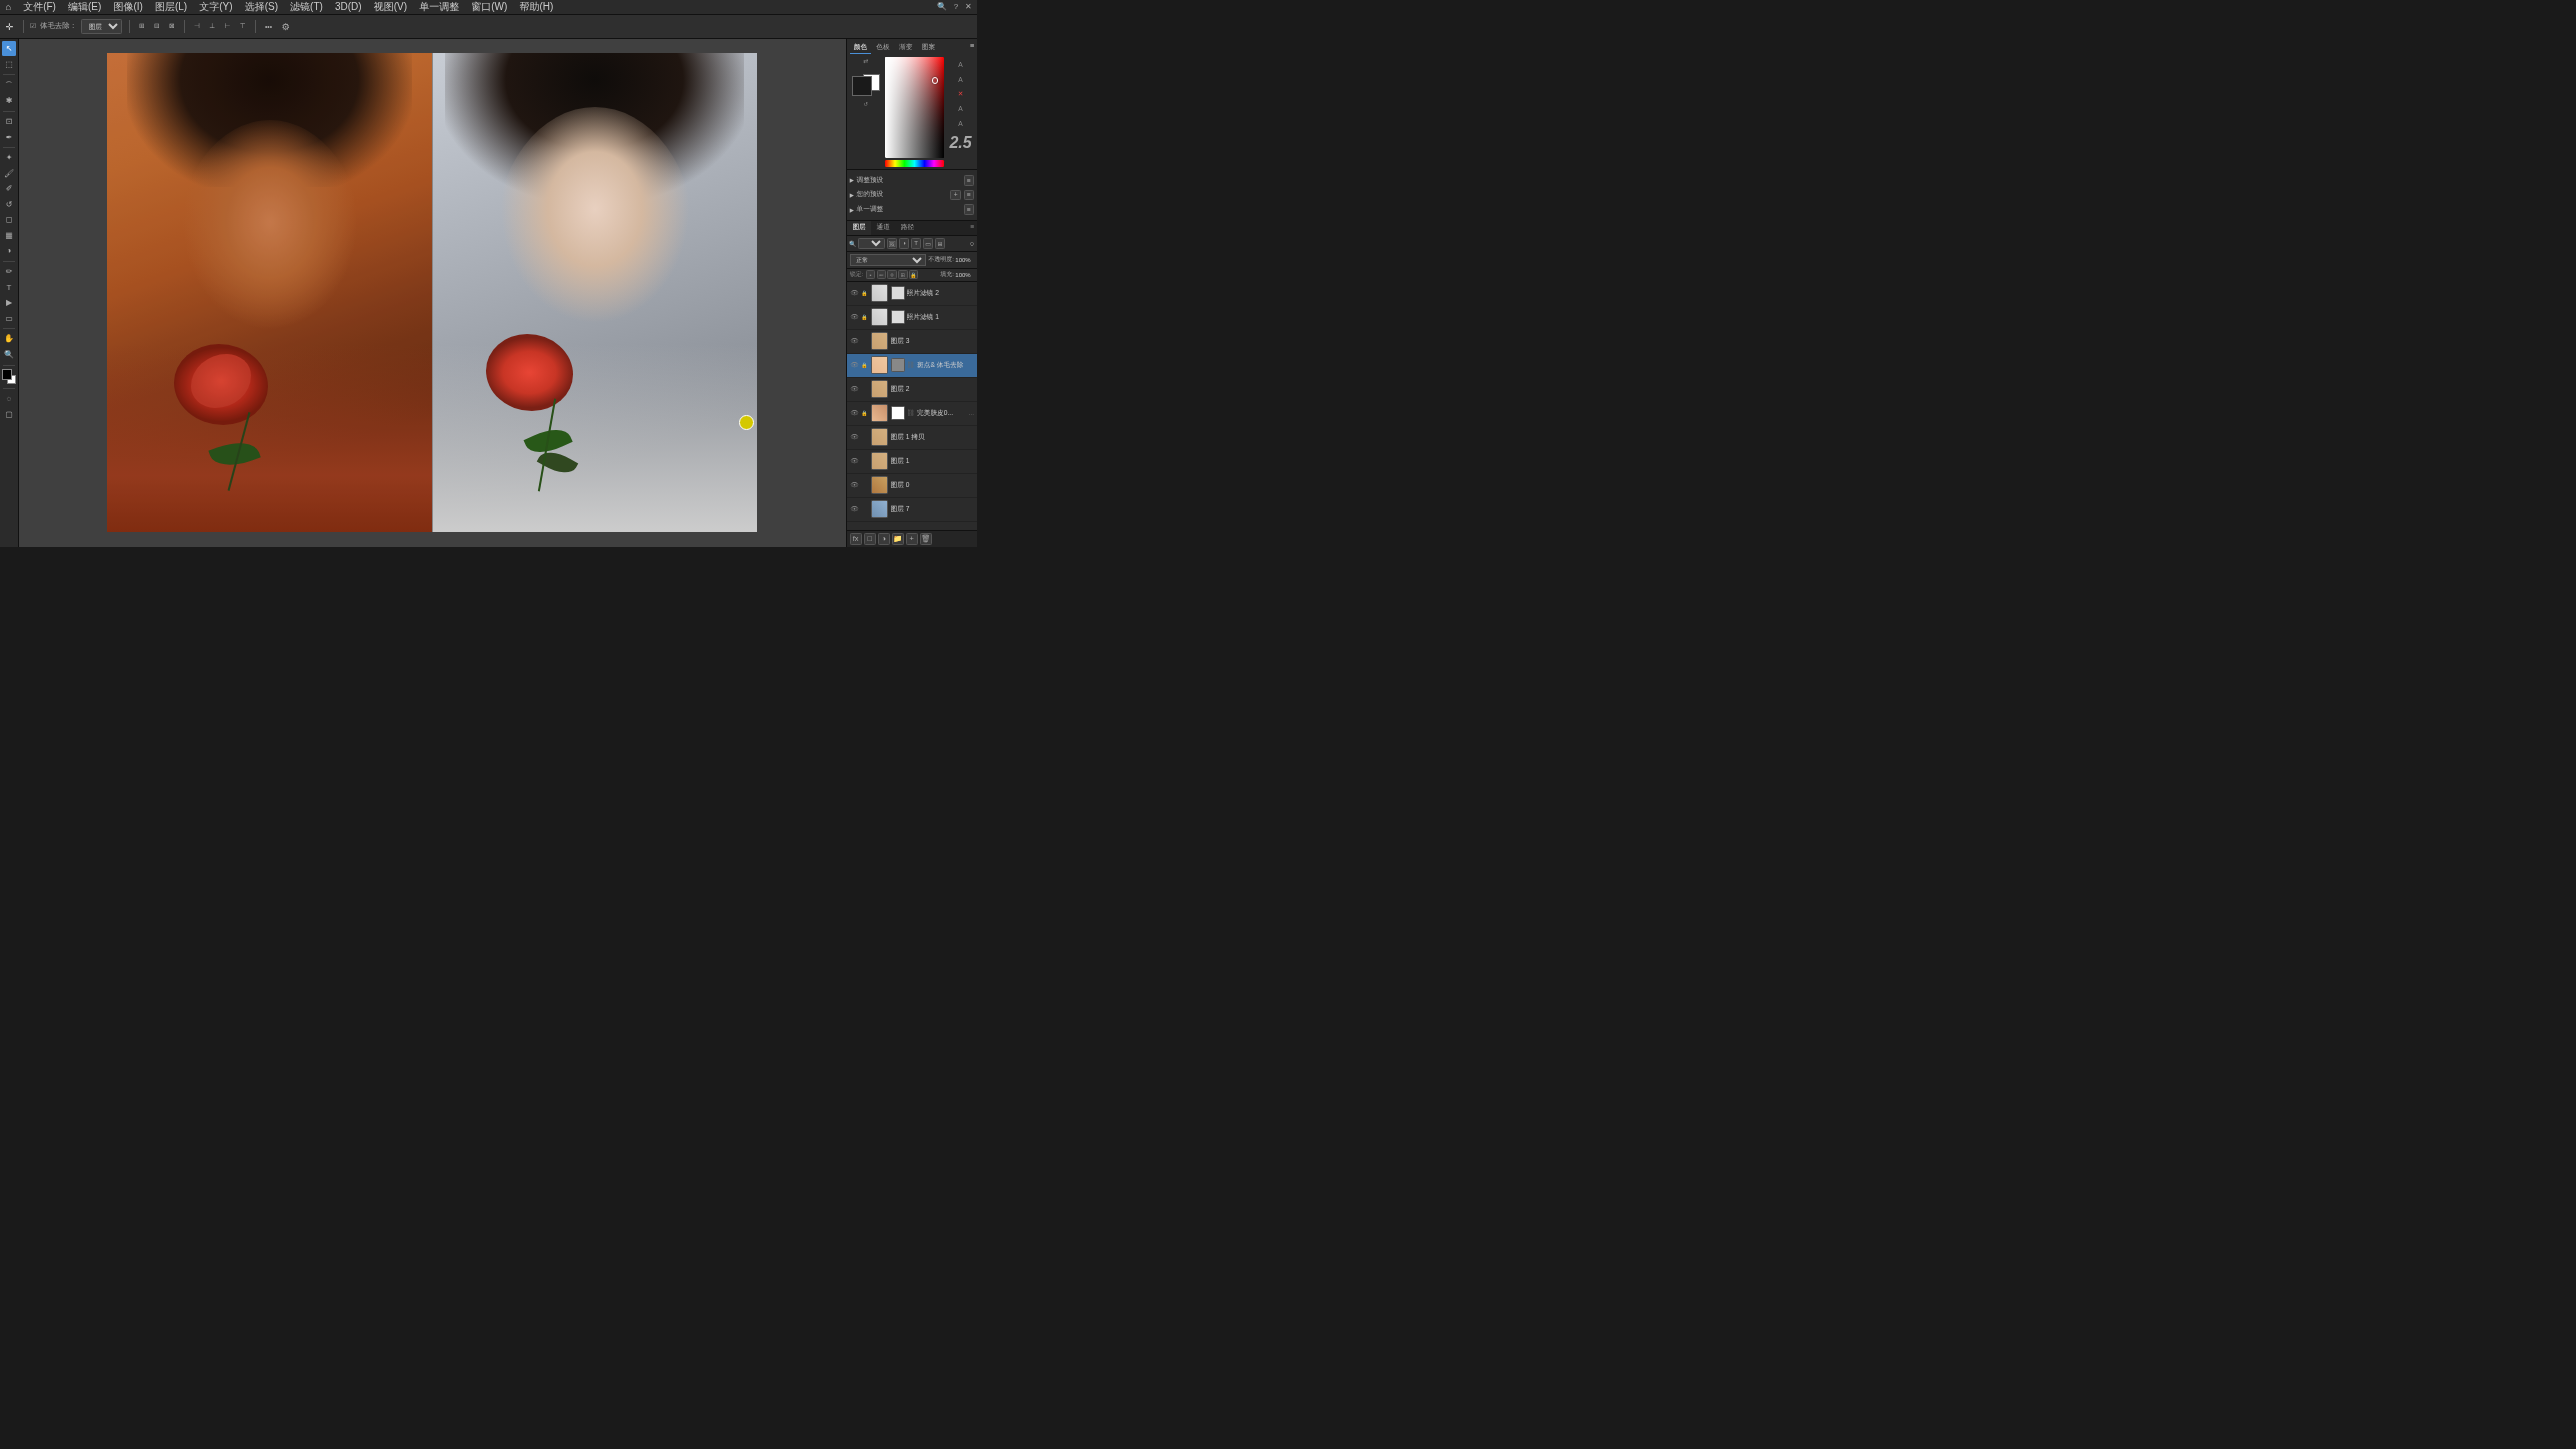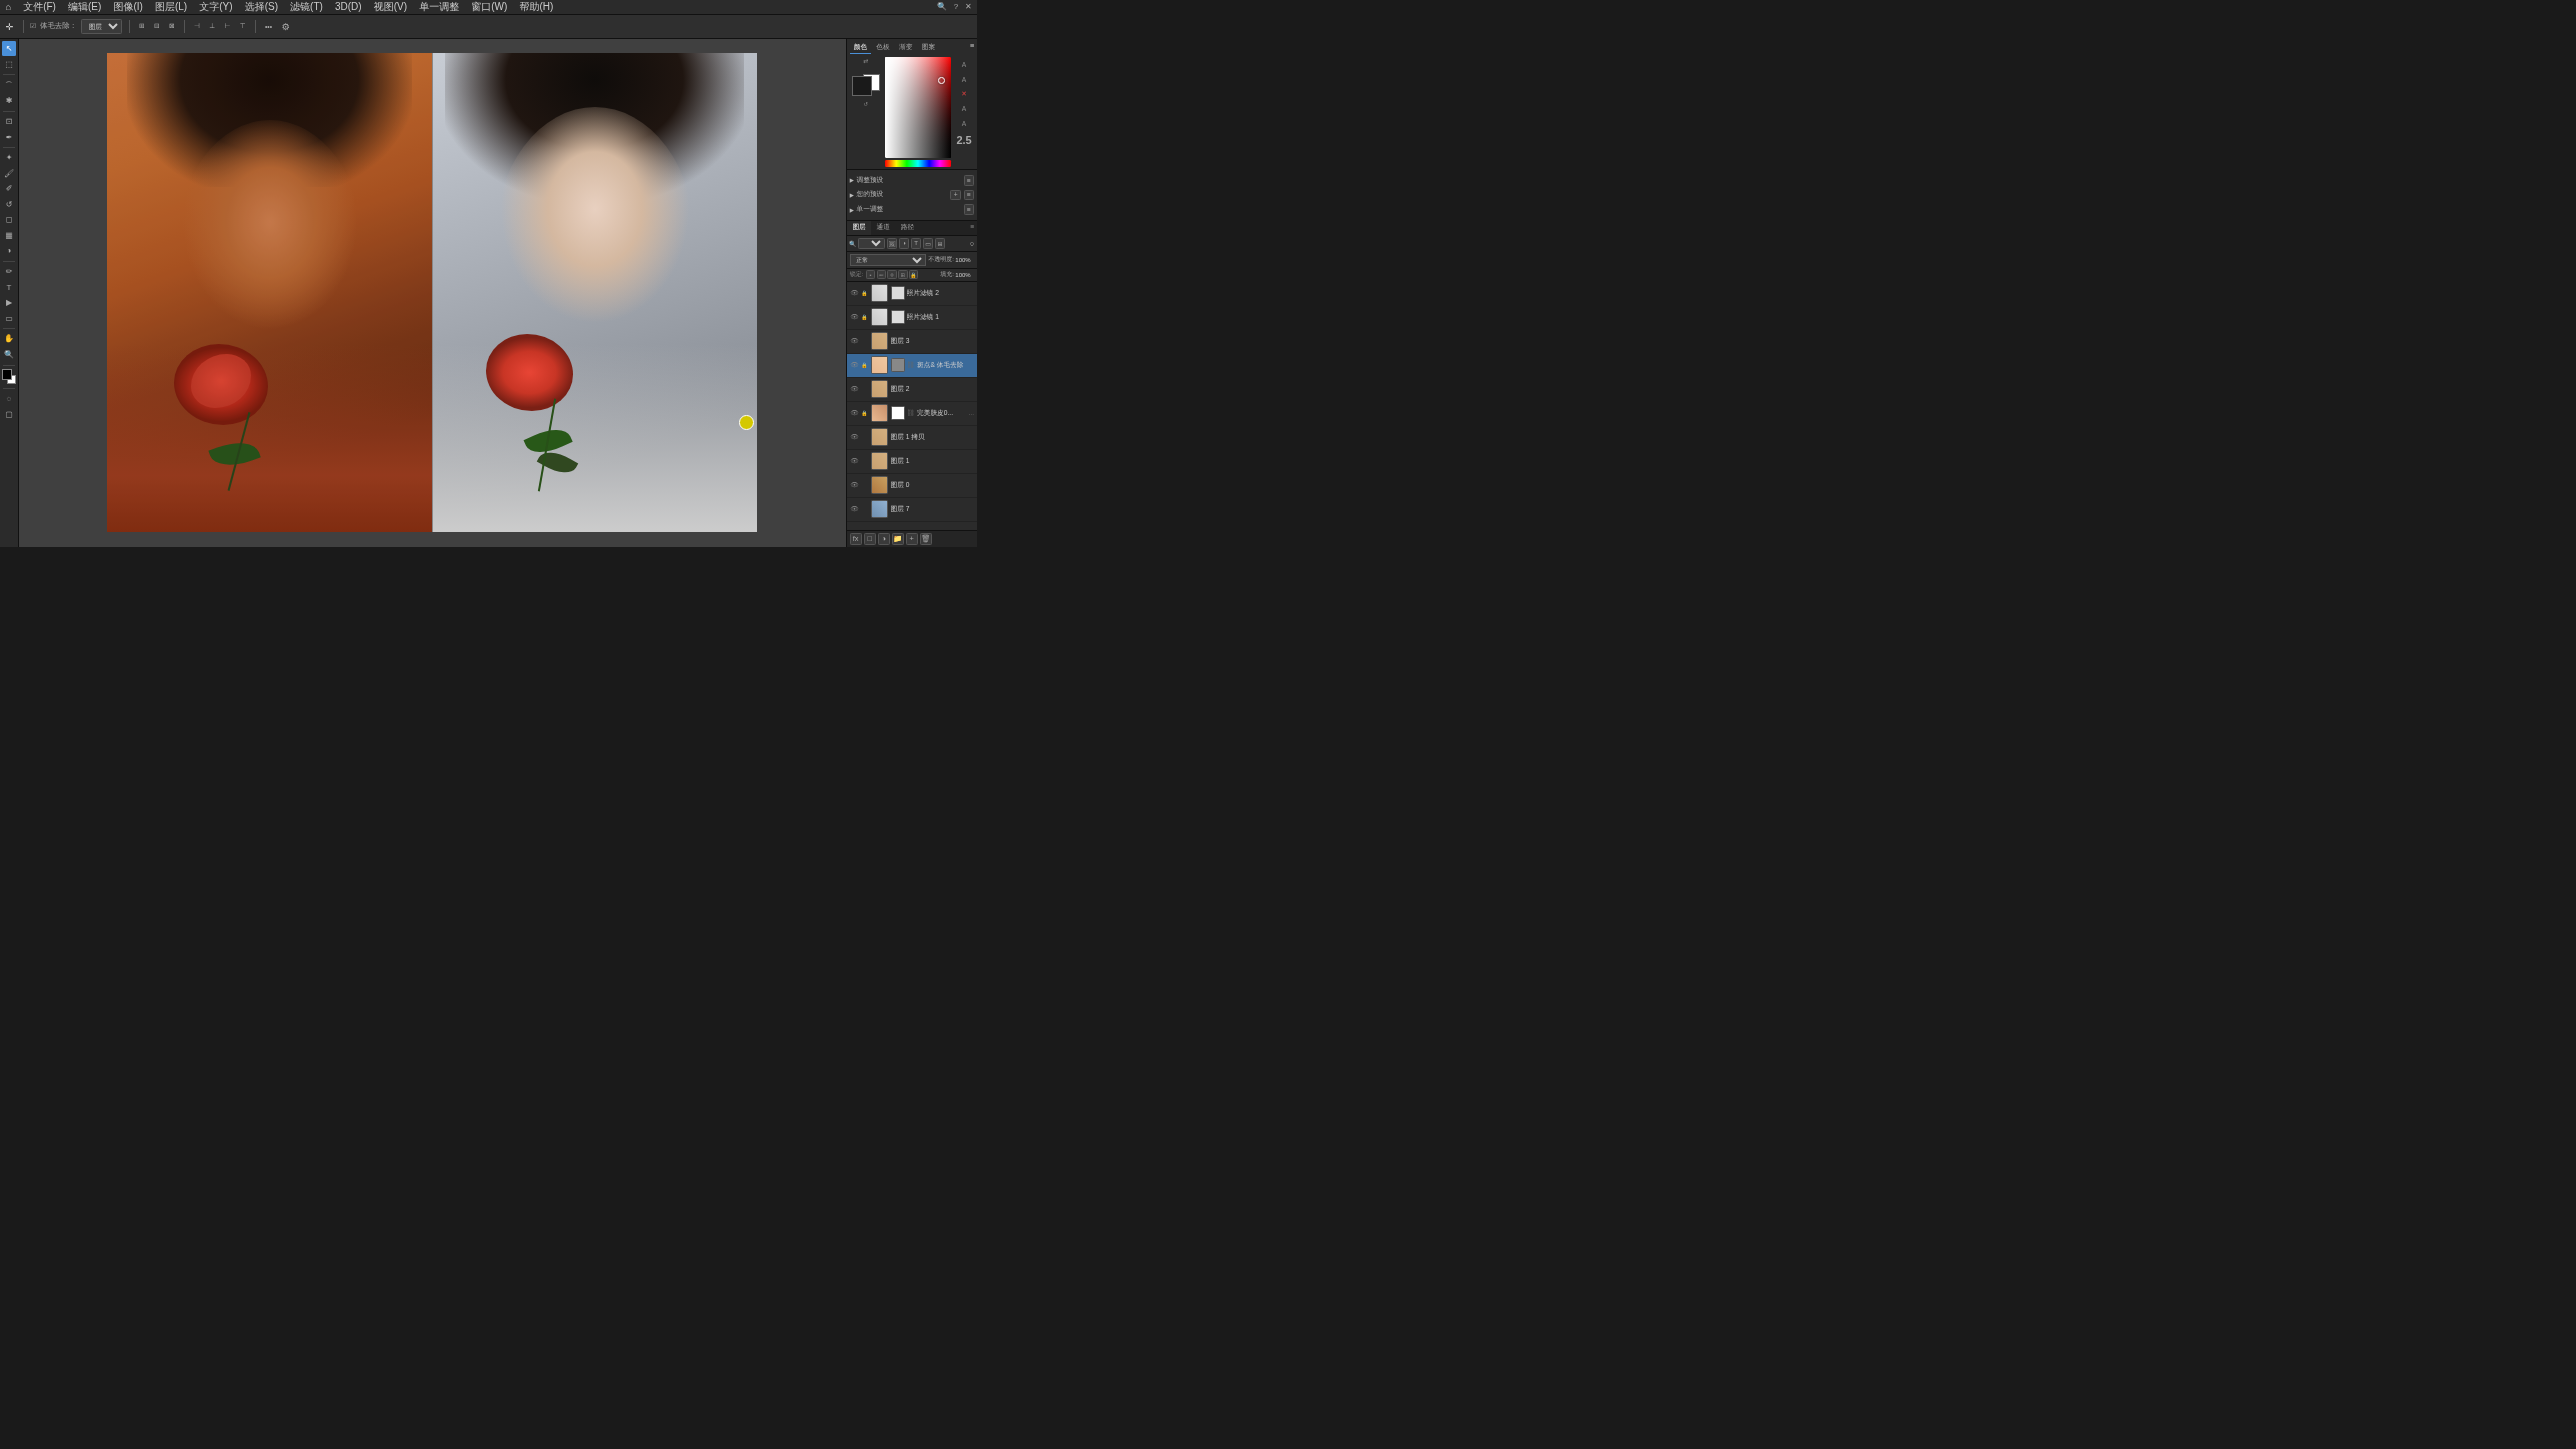--- a/index.html
+++ b/index.html
@@ -218,25 +218,26 @@
       background: linear-gradient(to right, #fff 0%, rgba(255,0,0,0) 100%);
     }
     .color-hue-bar {
       width: 100%;
       height: 6.7px;
       background: linear-gradient(to right, #f00 0%, #ff0 17%, #0f0 33%, #0ff 50%, #00f 67%, #f0f 83%, #f00 100%);
       border-radius: 1.3px;
       margin-top: 2.7px;
     }
     .color-value-display {
-      font-size: 11px;
+      font-size: 16px;
       font-weight: bold;
       color: #aaa;
       text-align: center;
       padding: 1.3px;
+      font-style: italic;
     }
     .fg-bg-colors {
       display: flex;
       align-items: flex-end;
       margin: 2.7px;
       position: relative;
     }
     .fg-color {
       width: 20px;
       height: 20px;

